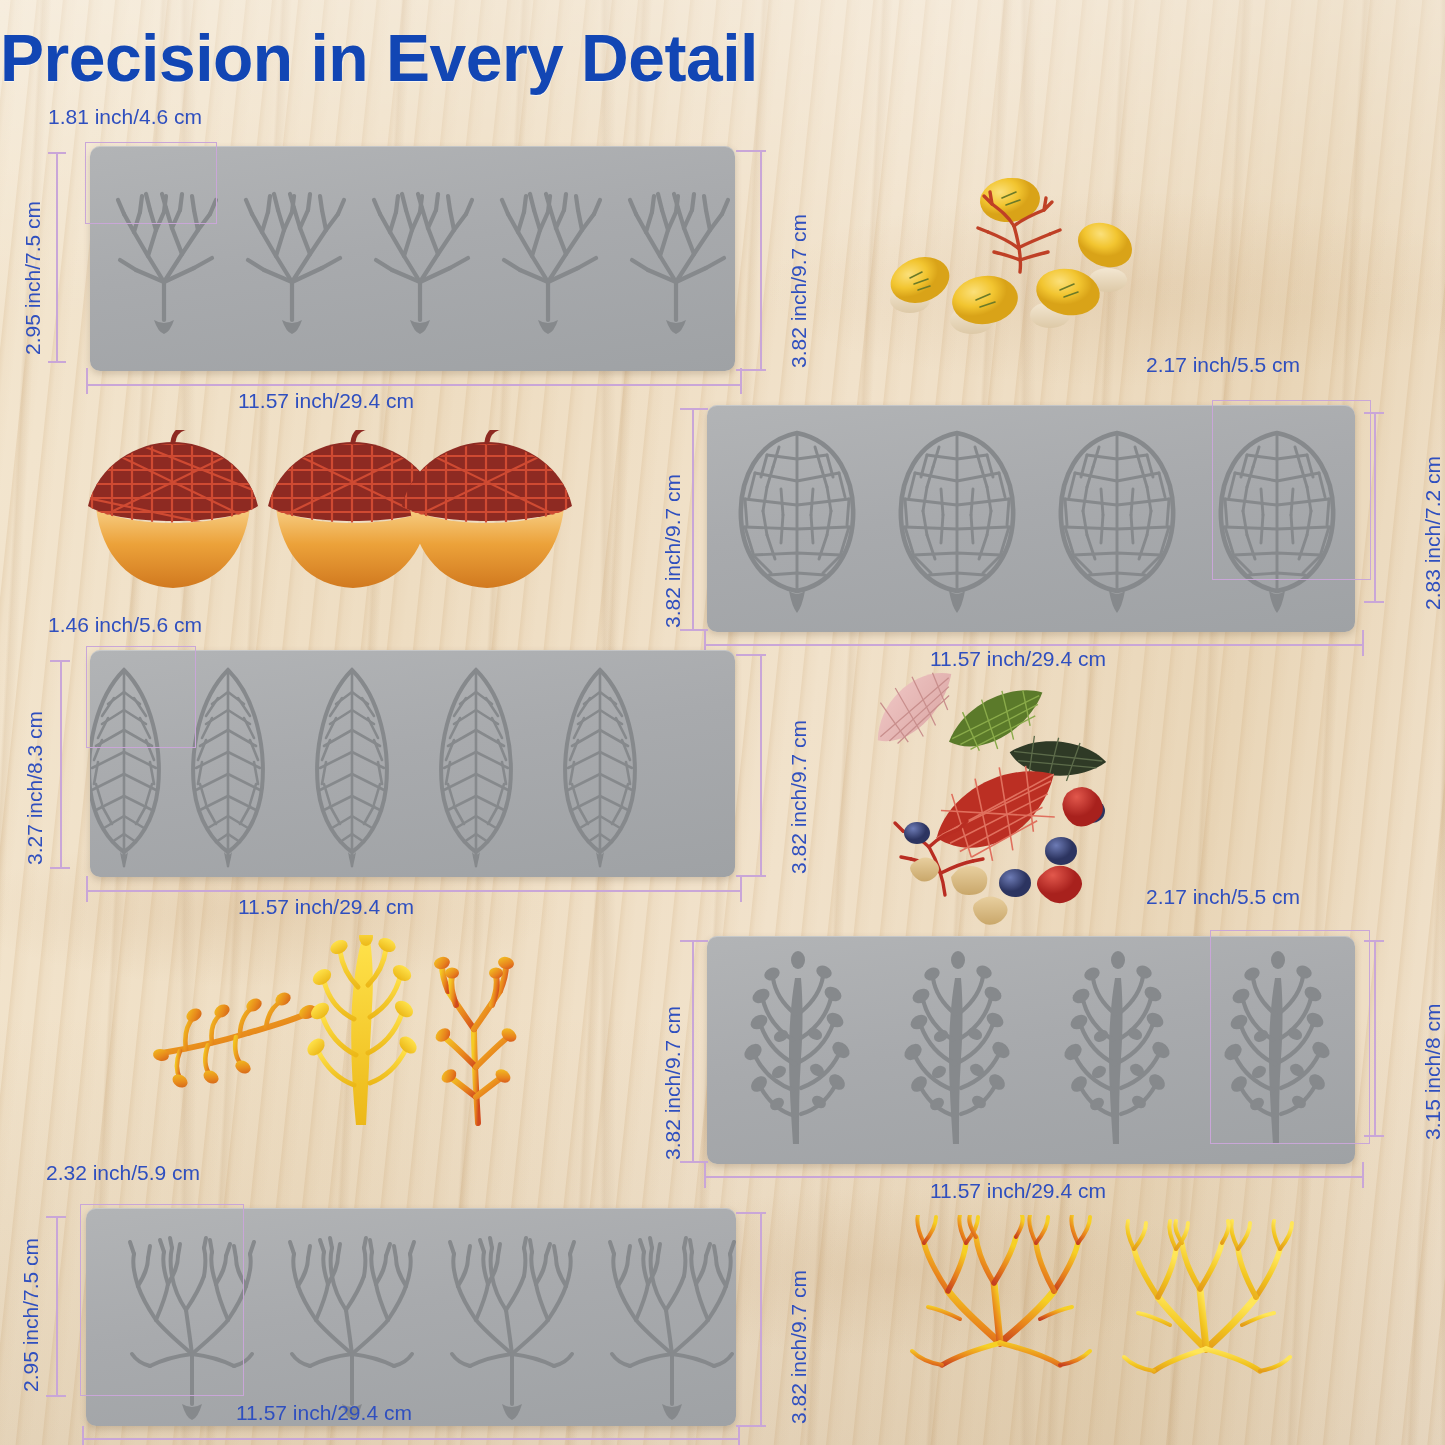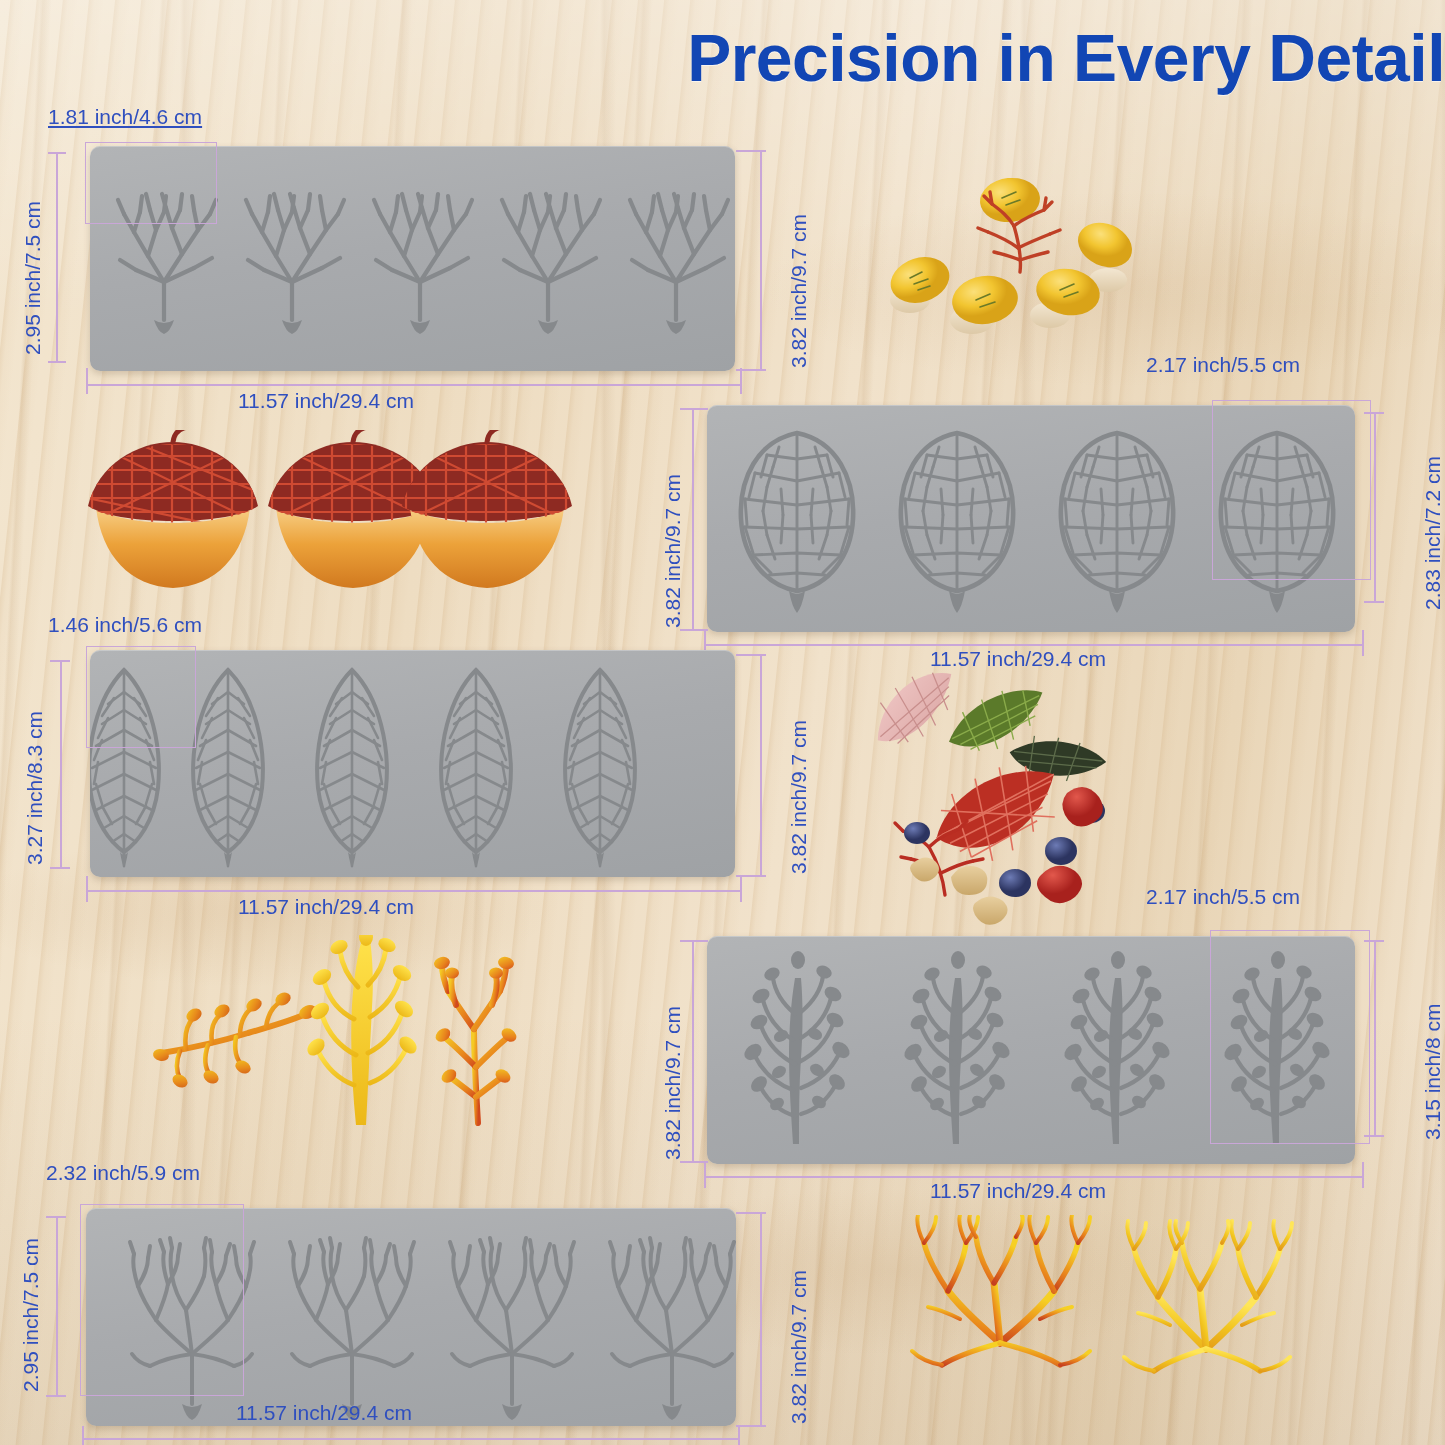--- a/index.html
+++ b/index.html
@@ -40,21 +40,21 @@
     content:"";position:absolute;inset:0;
     background:
       radial-gradient(ellipse 420px 110px at 18% 63%, rgba(176,130,75,0.15), rgba(176,130,75,0) 70%),
       radial-gradient(ellipse 520px 140px at 78% 20%, rgba(176,130,75,0.12), rgba(176,130,75,0) 70%),
       radial-gradient(ellipse 460px 120px at 62% 88%, rgba(176,130,75,0.13), rgba(176,130,75,0) 70%);
   }
 
   
   #title{
     position:absolute;left:0;right:0;top:22px;
-    text-align:right;
+    text-align:left;
     font-size:66px;line-height:72px;font-weight:bold;
     color:#1246b4;
     letter-spacing:-0.5px;
     text-shadow:0 1px 0 rgba(255,255,255,0.6);
   }
 
   
   .mold{
     position:absolute;
     background:linear-gradient(172deg,#b2b4b6 0%, #a8aaad 45%, #9fa2a5 100%);
@@ -115,21 +115,21 @@
     </defs>
     <use href="#twig" x="12" y="24"></use>
     <use href="#twig" x="140" y="24"></use>
     <use href="#twig" x="268" y="24"></use>
     <use href="#twig" x="396" y="24"></use>
     <use href="#twig" x="524" y="24"></use>
   </svg>
 </div>
 
 <div class="dimbox" style="left:85px;top:142px;width:130px;height:80px;"></div>
-<div class="dimlabel" style="left:48px;top:104px;text-decoration:underline;">1.81 inch/4.6 cm</div>
+<div class="dimlabel" style="left:48px;top:104px;">1.81 inch/4.6 cm</div>
 <div class="dimline v" style="left:56px;top:152px;height:210px;"></div>
 <div class="dimline h" style="left:48px;top:152px;width:18px;"></div>
 <div class="dimline h" style="left:48px;top:361px;width:18px;"></div>
 <div class="dimlabel vert" style="left:20px;top:355px;">2.95 inch/7.5 cm</div>
 
 <div class="dimline v" style="left:760px;top:150px;height:220px;"></div>
 <div class="dimline h" style="left:736px;top:150px;width:30px;"></div>
 <div class="dimline h" style="left:736px;top:369px;width:30px;"></div>
 <div class="dimlabel vert" style="left:786px;top:368px;">3.82 inch/9.7 cm</div>
 

